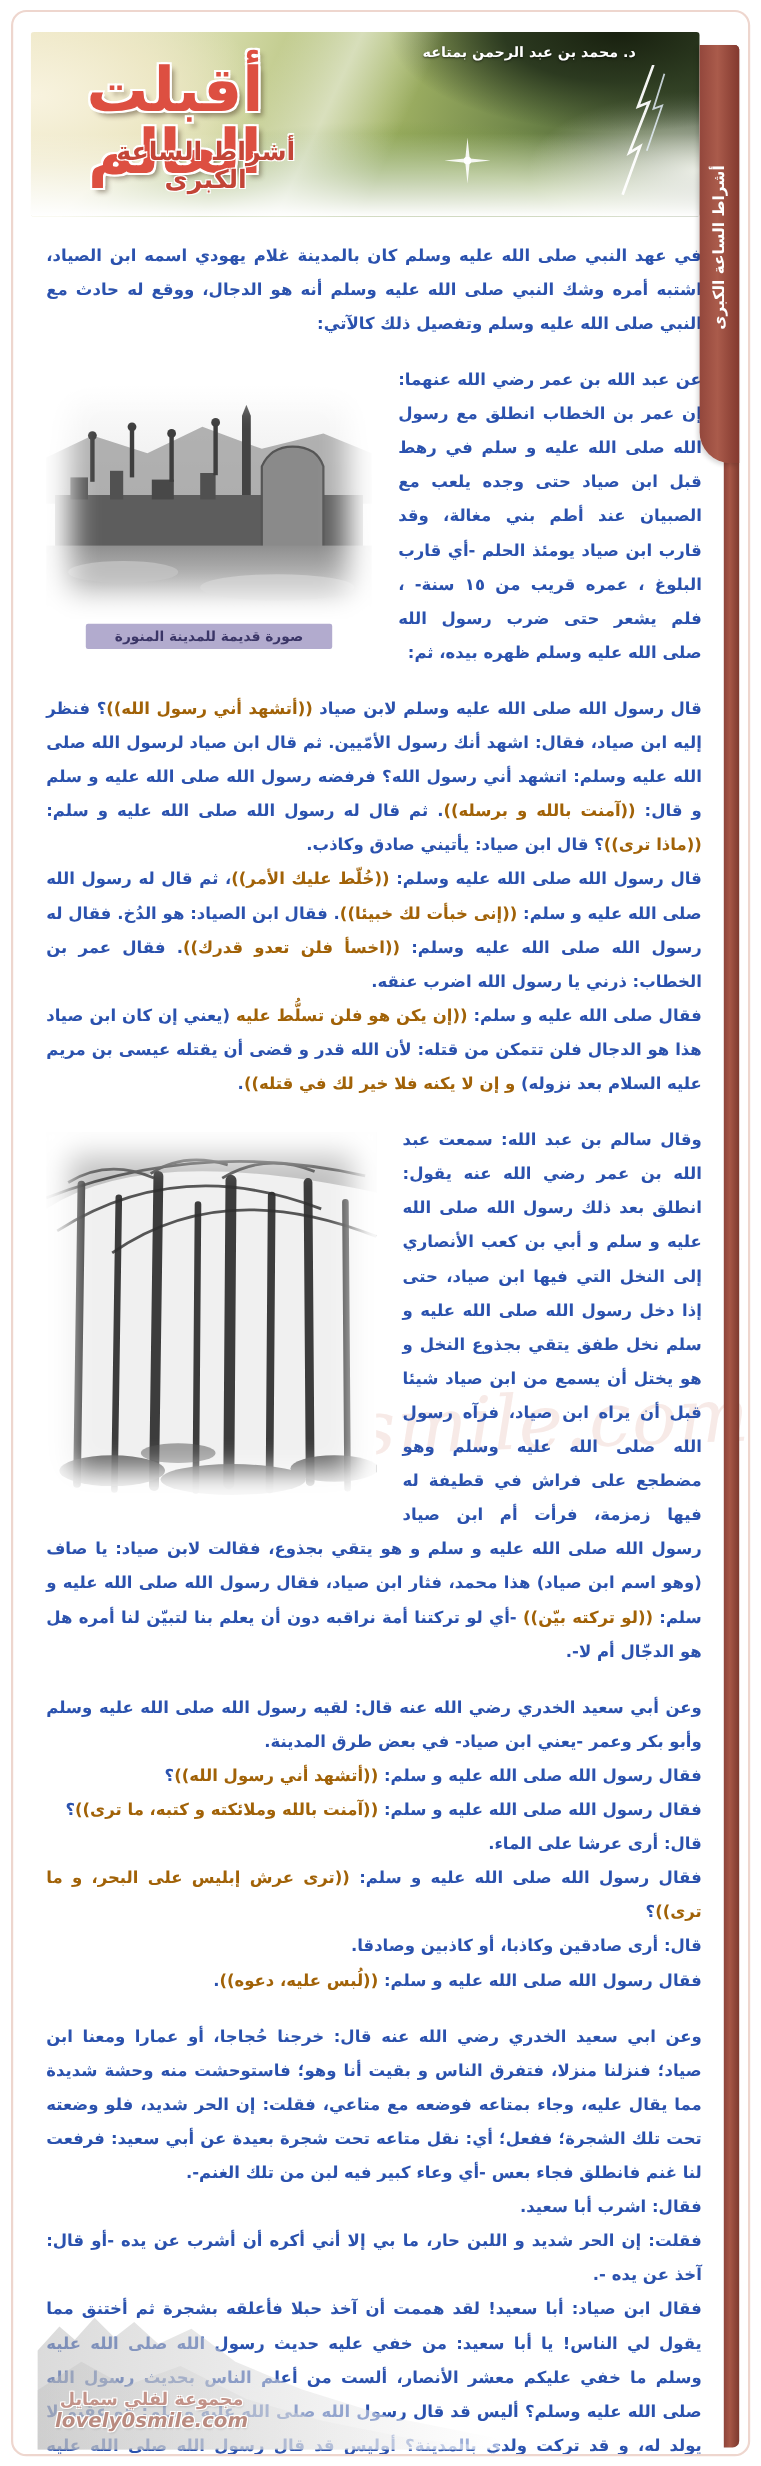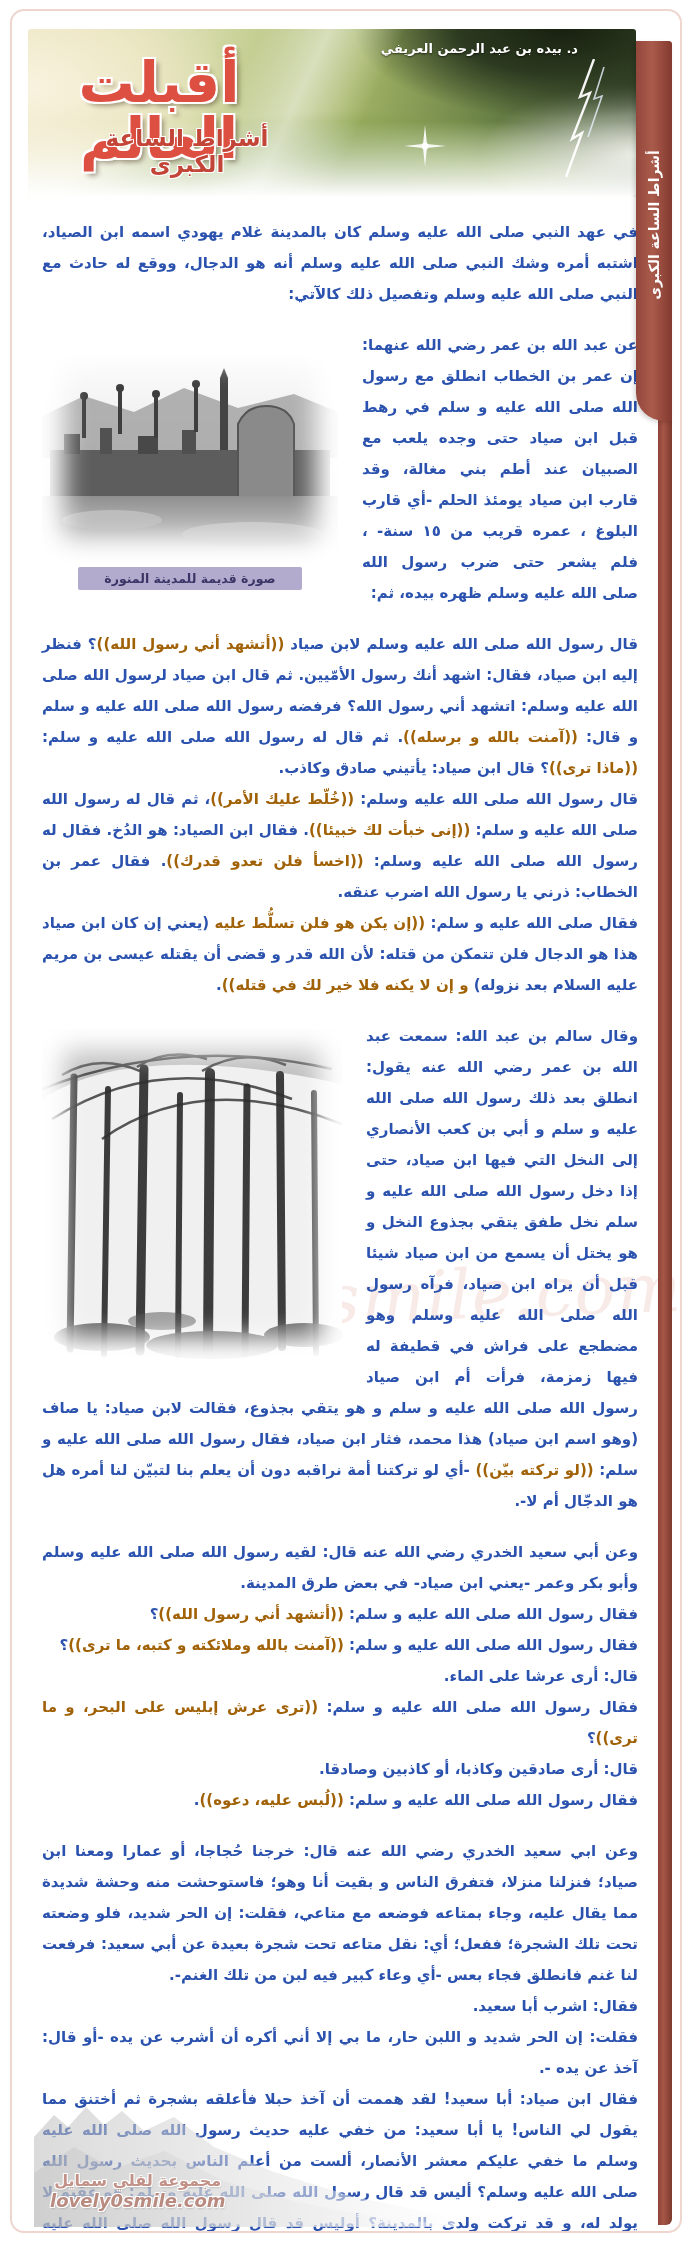--- a/index.html
+++ b/index.html
@@ -79,21 +79,21 @@
     <div class="banner">
       <div class="beam"></div>
       <svg class="bolt" style="right:26px;top:30px" width="50" height="120" viewBox="0 0 50 120">
         <path d="M34,0 L20,38 L30,34 L12,80 L22,74 L6,118" fill="none" stroke="#ffffff" stroke-width="2.4" opacity="0.95"></path>
         <path d="M44,8 L34,40 L42,37 L28,78" fill="none" stroke="#e9f2ff" stroke-width="1.6" opacity="0.8"></path>
       </svg>
       <svg class="sparkle" style="right:190px;top:96px" width="42" height="42" viewBox="0 0 42 42">
         <path d="M21,0 L23,19 L42,21 L23,23 L21,42 L19,23 L0,21 L19,19 Z" fill="#ffffff" opacity="0.9"></path>
         <circle cx="21" cy="21" r="3.5" fill="#ffffff"></circle>
       </svg>
-      <div class="banner-author">د. بيده بن عبد الرحمن العريفي</div>
+      <div class="banner-author">د. محمد بن عبد الرحمن بمتاعه</div>
       <div class="banner-title">أقبلت العالم</div>
       <div class="banner-subtitle">أشراط الساعة الكبرى</div>
     </div>
 
     <div class="content">
 
       <div class="article">
 
         <p class="para"><span>في عهد النبي صلى الله عليه وسلم كان بالمدينة غلام يهودي اسمه ابن الصياد، اشتبه أمره وشك النبي صلى الله عليه وسلم أنه هو الدجال، ووقع له حادث مع النبي صلى الله عليه وسلم وتفصيل ذلك كالآتي:</span></p>
 

